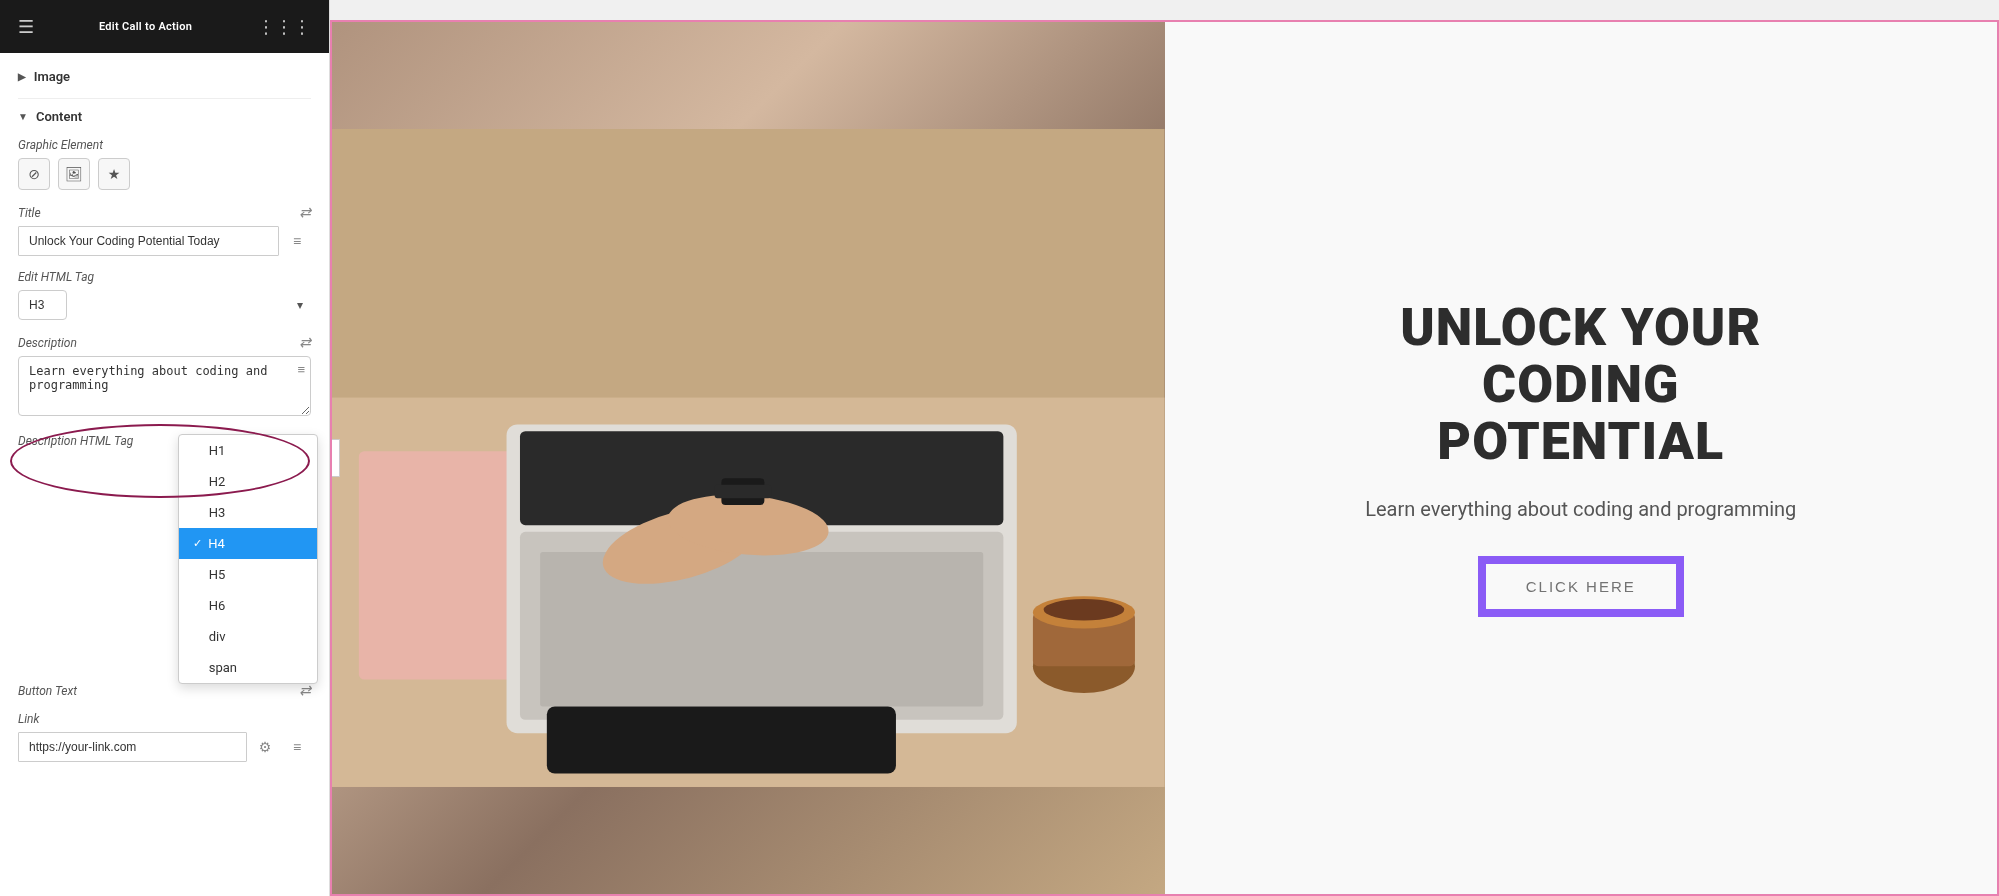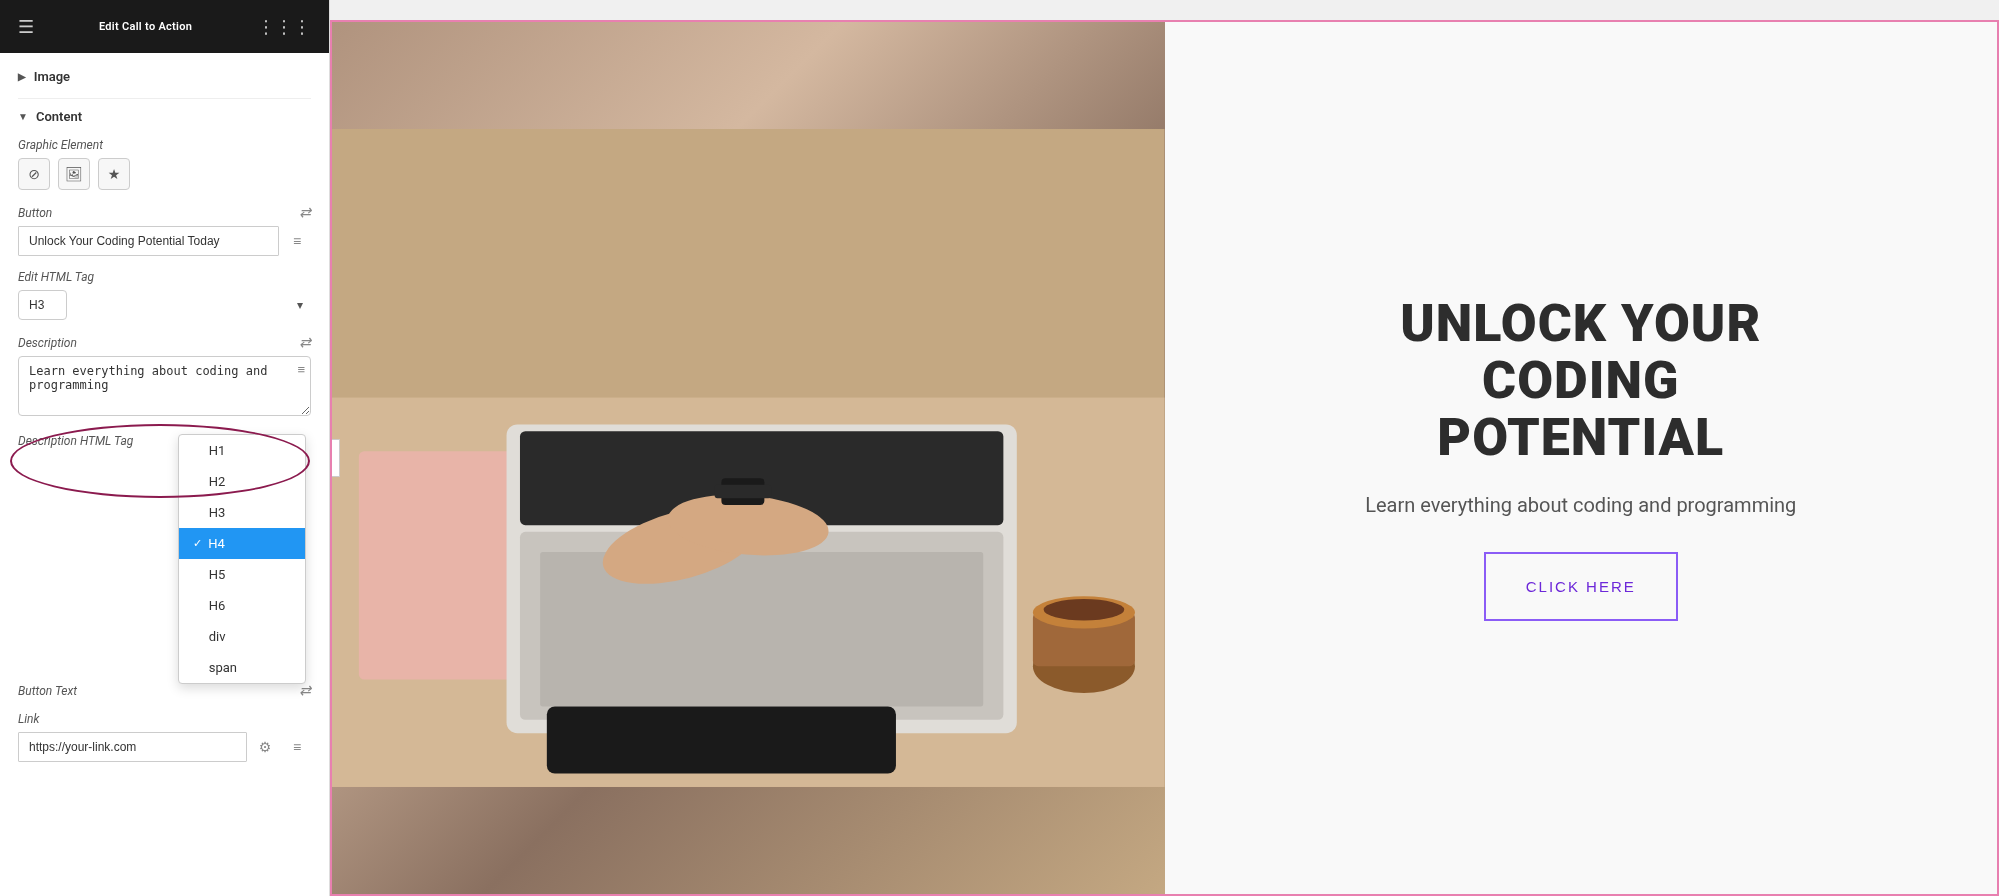--- a/index.html
+++ b/index.html
@@ -175,21 +175,21 @@
 
     
     .dropdown-overlay {
       position: absolute;
       left: 160px;
       top: 0px;
       background: #fff;
       border: 1px solid #ccc;
       border-radius: 4px;
       box-shadow: 0 4px 12px rgba(0,0,0,0.15);
-      width: 128px;
+      width: 140px;
       z-index: 100;
     }
     .dropdown-item {
       padding: 8px 14px;
       font-size: 13px;
       color: #333;
       cursor: pointer;
       display: flex;
       align-items: center;
       gap: 6px;
@@ -291,26 +291,26 @@
       text-transform: uppercase;
       margin-bottom: 24px;
     }
     .preview-desc {
       font-size: 20px;
       color: #555;
       margin-bottom: 32px;
       line-height: 1.5;
     }
     .preview-btn {
-      border: 2px solid #8b5cf6;
+      border: 8px solid #8b5cf6;
       background: transparent;
-      padding: 24px 40px;
+      padding: 14px 40px;
       font-size: 15px;
       letter-spacing: 2px;
-      color: #6d28d9;
+      color: #737373;
       cursor: pointer;
       text-transform: uppercase;
     }
 
     
     .panel-body::-webkit-scrollbar { width: 5px; }
     .panel-body::-webkit-scrollbar-thumb { background: #ccc; border-radius: 3px; }
   </style>
 </head>
 <body>
@@ -348,21 +348,21 @@
           <span>🖼</span>
         </div>
         <div class="graphic-btn">
           <span>★</span>
         </div>
       </div>
     </div>
 
     <div class="field-row">
       <div class="field-label">
-        <span>Button</span>
+        <span>Title</span>
         <span class="dynamic-icon">⇄</span>
       </div>
       <div class="text-input-row">
         <input class="text-input" type="text" value="Unlock Your Coding Potential Today" style="">
         <button class="input-icon-btn">≡</button>
       </div>
     </div>
 
     <div class="field-row">
       <div class="field-label">

